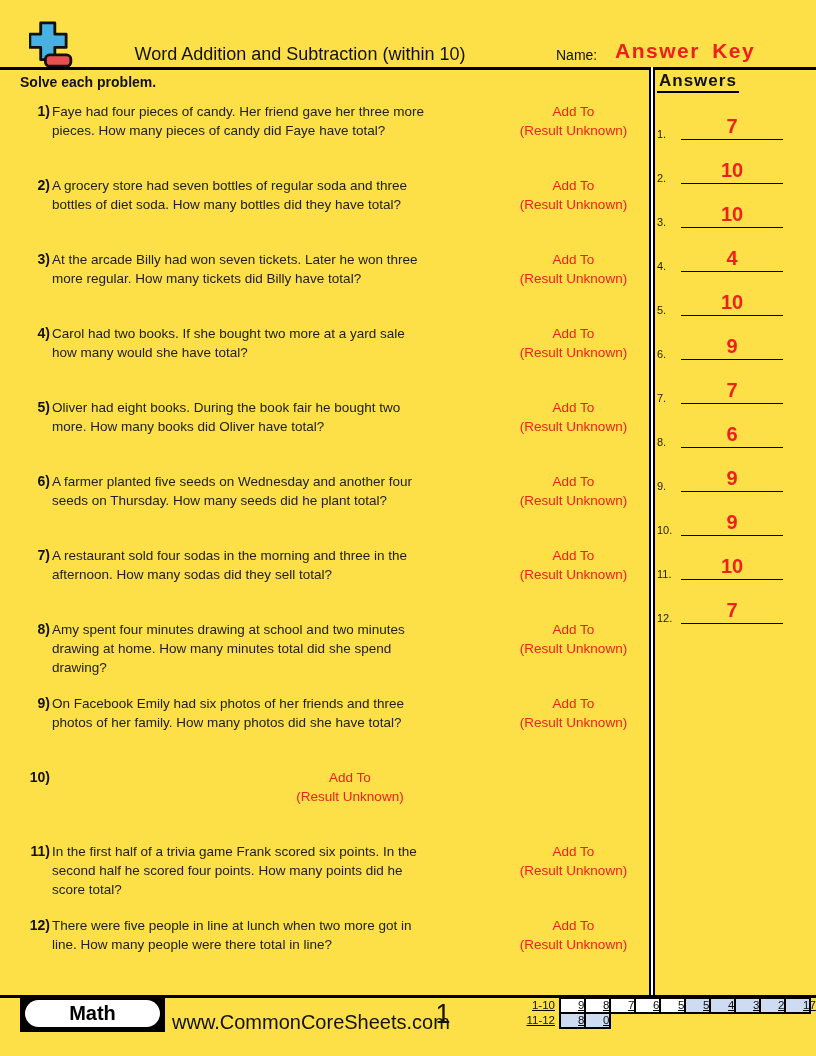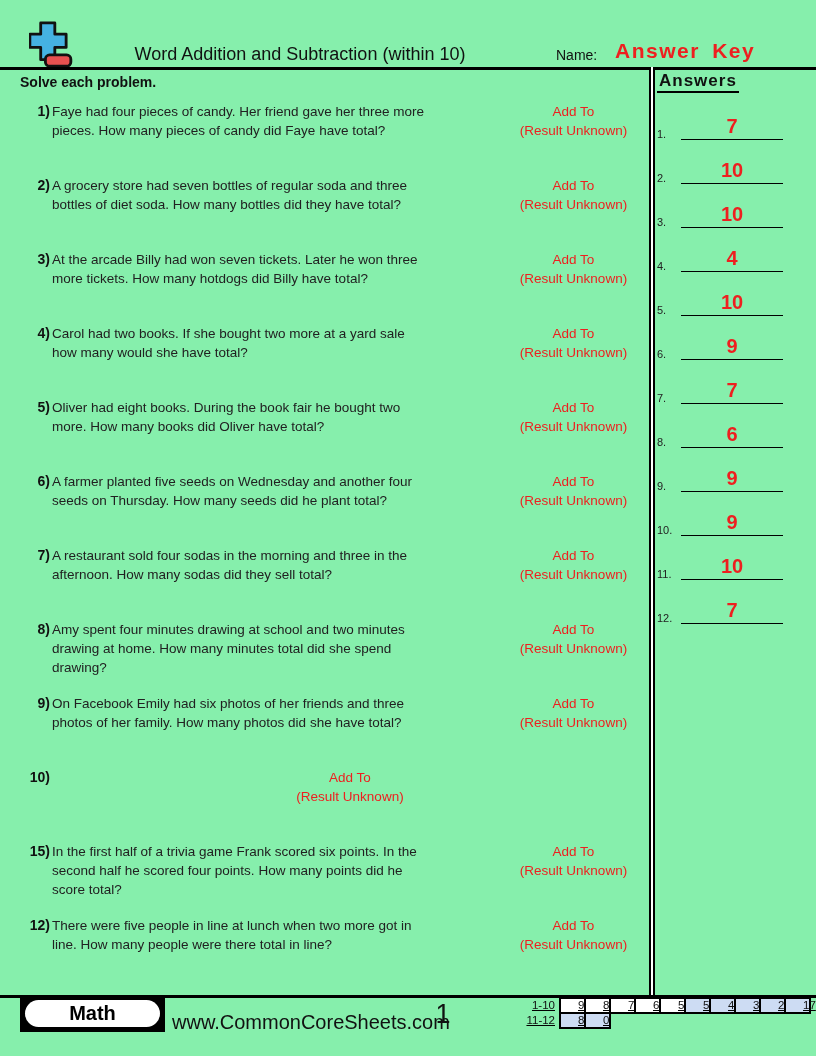--- a/index.html
+++ b/index.html
@@ -1,18 +1,18 @@
 <!DOCTYPE html>
 <html><head>
 <meta charset="utf-8">
 <style>
   * { box-sizing: border-box; margin: 0; padding: 0; }
   html, body { background: #fff; }
   body { font-family: "Liberation Sans", sans-serif; }
-  .page { position: relative; width: 816px; height: 1056px; background: #86efac; overflow: hidden; margin: 0 auto; }
+  .page { position: relative; width: 816px; height: 1056px; background: #fde047; overflow: hidden; margin: 0 auto; }
 
   
   .icon-svg { position: absolute; left: 29px; top: 21px; }
   .title { position: absolute; left: 110px; top: 44px; width: 380px; text-align: center; font-size: 18px; color: #111; }
   .name-label { position: absolute; left: 556px; top: 47px; font-size: 14px; color: #111; }
   .answer-key { position: absolute; left: 615px; top: 39px; font-size: 21px; font-weight: bold; color: #ee1f1f; letter-spacing: 1.5px; word-spacing: 5px; }
   .header-rule { position: absolute; top: 67px; left: 0; width: 816px; height: 3px; background: #000; }
   .instruction { position: absolute; left: 20px; top: 74px; font-size: 14px; font-weight: bold; color: #111; }
 
   
@@ -142,21 +142,21 @@
       <div class="p-text">A grocery store had seven bottles of regular soda and three
 bottles of diet soda. How many bottles did they have total?</div>
       <div class="p-tag">
         <div>Add To</div>
         <div>(Result Unknown)</div>
       </div>
     </div>
     <div class="problem">
       <div class="p-num">3)</div>
       <div class="p-text">At the arcade Billy had won seven tickets. Later he won three
-more tickets. How many hotdogs did Billy have total?</div>
+more regular. How many tickets did Billy have total?</div>
       <div class="p-tag">
         <div>Add To</div>
         <div>(Result Unknown)</div>
       </div>
     </div>
     <div class="problem">
       <div class="p-num">4)</div>
       <div class="p-text">Carol had two books. If she bought two more at a yard sale
 how many would she have total?</div>
       <div class="p-tag">
@@ -211,21 +211,21 @@
       </div>
     </div>
     <div class="problem">
       <div class="p-num">10)</div>
       <div class="p-tag">
         <div>Add To</div>
         <div>(Result Unknown)</div>
       </div>
     </div>
     <div class="problem">
-      <div class="p-num">15)</div>
+      <div class="p-num">11)</div>
       <div class="p-text">In the first half of a trivia game Frank scored six points. In the
 second half he scored four points. How many points did he
 score total?</div>
       <div class="p-tag">
         <div>Add To</div>
         <div>(Result Unknown)</div>
       </div>
     </div>
     <div class="problem">
       <div class="p-num">12)</div>

